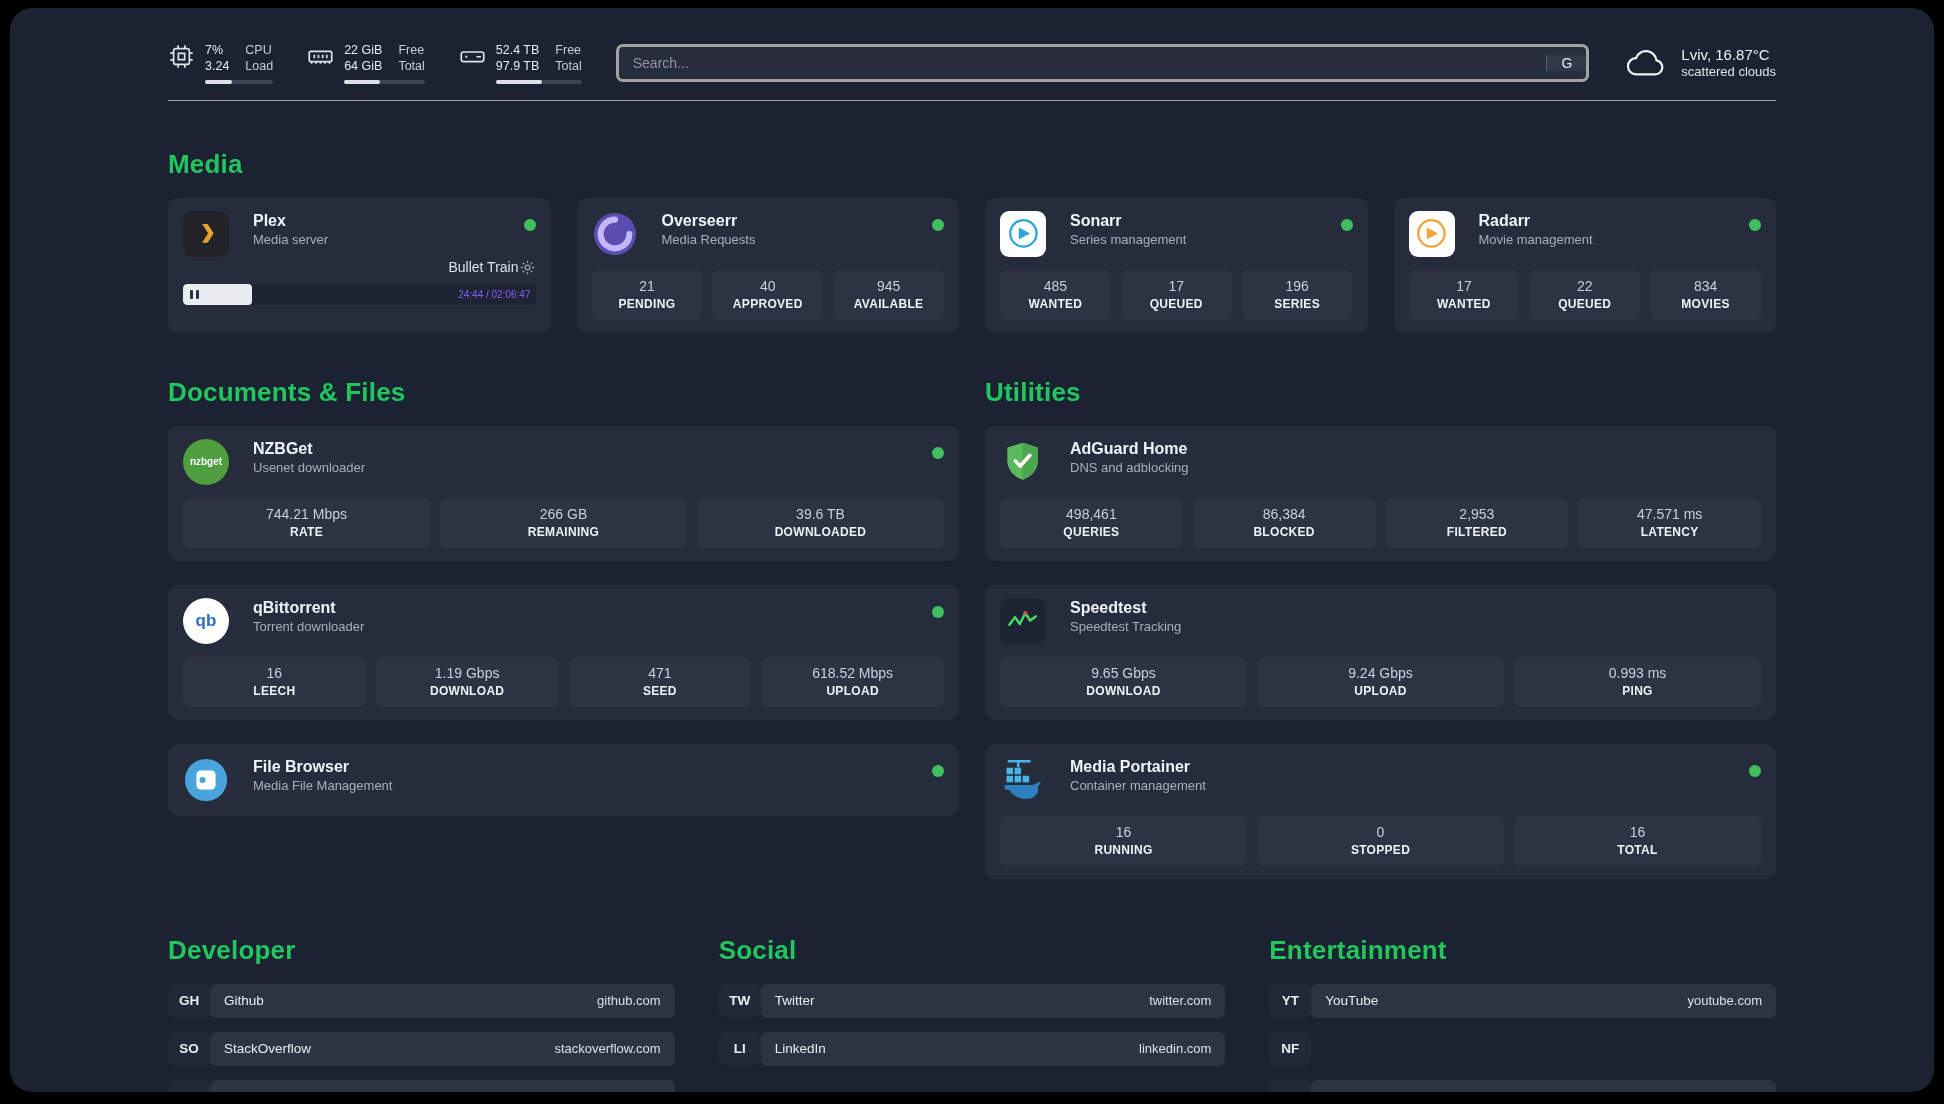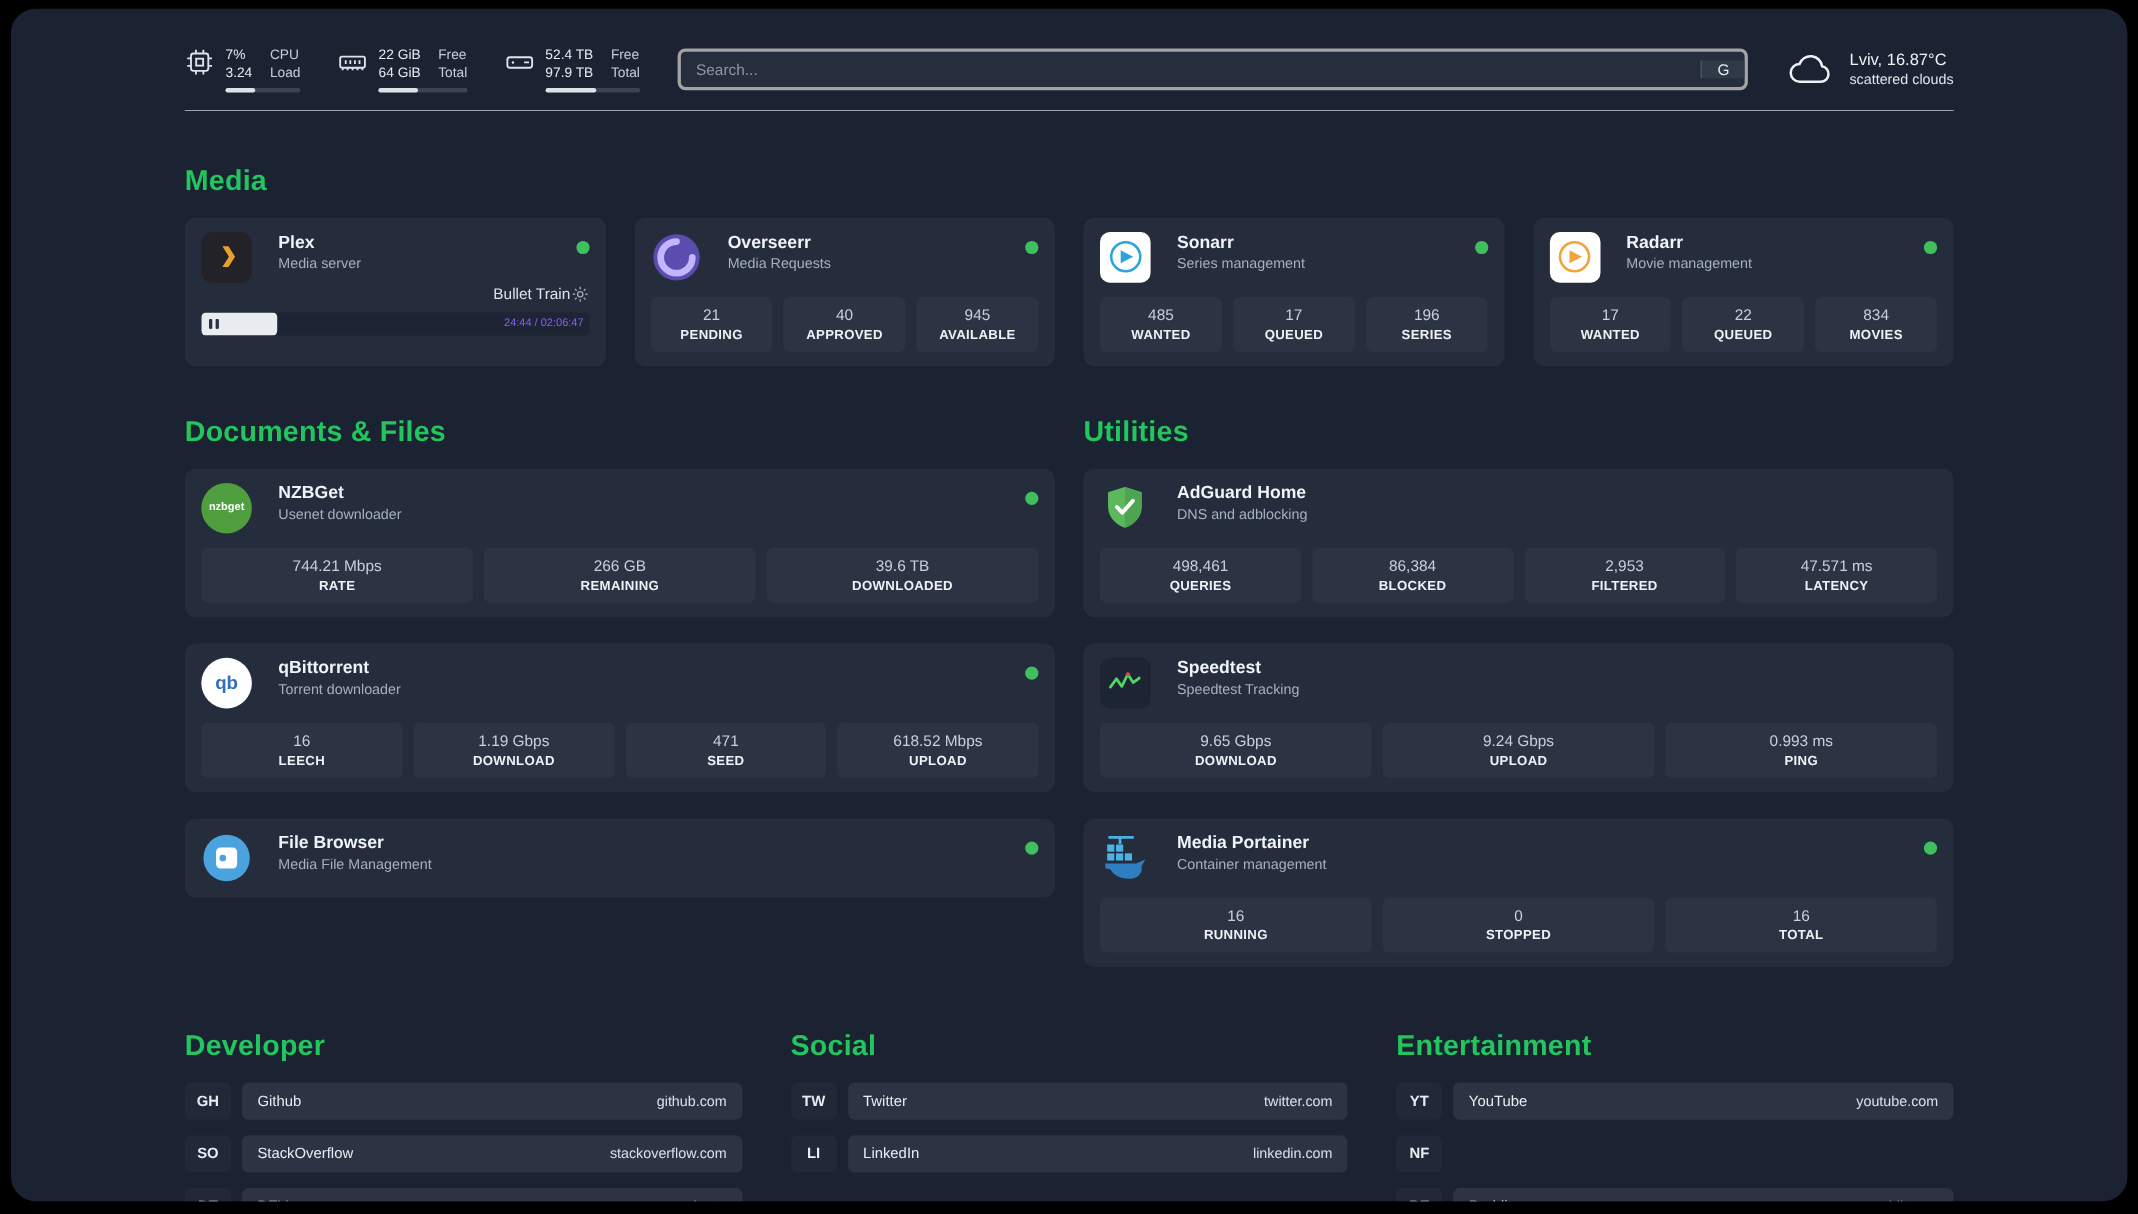--- a/index.html
+++ b/index.html
@@ -68,21 +68,21 @@
   .gear svg{width:100%;height:100%}
   .np-bar{position:relative;height:21px;background:#1d2433;border-radius:4px;margin-top:8px;overflow:hidden;cursor:pointer}
   .np-fill{position:absolute;left:0;top:0;bottom:0;background:#e9ecf1;border-radius:4px;display:flex;align-items:center;padding-left:7px}
   .pause{display:flex;gap:3px;cursor:pointer}
   .pause i{width:3px;height:9px;background:#2a3140;border-radius:1px;display:block}
   .np-time{position:absolute;right:5px;top:50%;transform:translateY(-50%);font-size:10px;color:#8b5cf6}
 
   
   .links-grid{display:grid;grid-template-columns:1fr 1fr 1fr;gap:44px;margin-top:56px}
   .link-rows{display:flex;flex-direction:column;gap:14px;margin-top:18px}
-  .link-row{display:flex;gap:10px;height:34px;cursor:pointer}
+  .link-row{display:flex;height:34px;cursor:pointer}
   .link-abbr{width:42px;flex:none;background:#212938;border-radius:6px;display:flex;align-items:center;justify-content:center;font-size:13.5px;font-weight:700;color:#e9edf3}
   .link-bar{flex:1;background:#2c3444;border-radius:6px;display:flex;align-items:center;padding:0 14px}
   .link-name{font-size:13.5px;color:#e9edf3}
   .link-url{margin-left:auto;font-size:13px;color:#dbe0e8}
 </style>
 </head>
 <body>
 
 <div class="panel">
 

